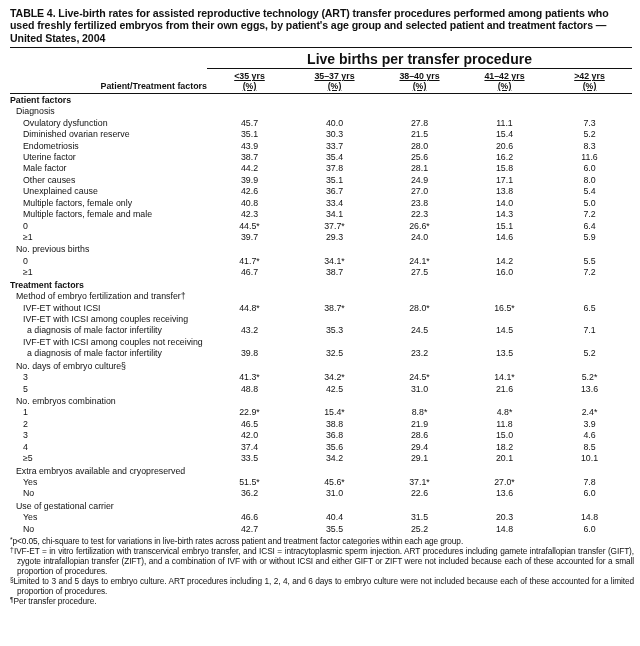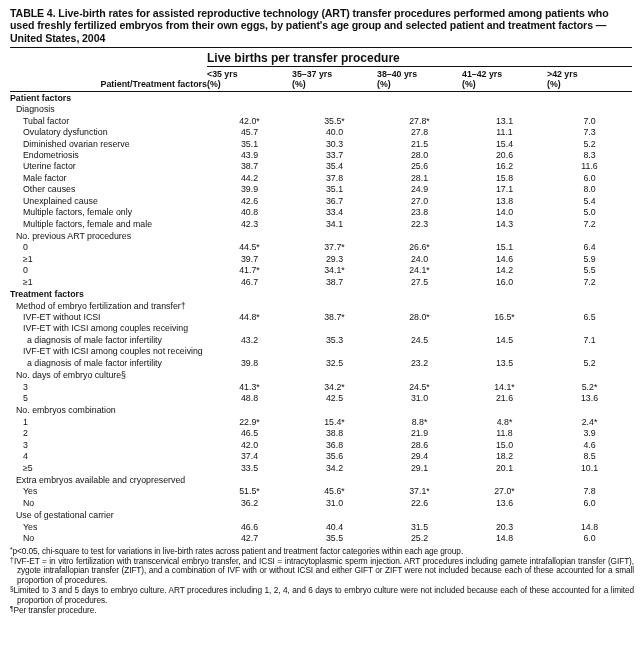--- a/index.html
+++ b/index.html
@@ -24,28 +24,28 @@
   table {
     width: 622px;
     border-collapse: collapse;
     table-layout: fixed;
   }
   col.c-stub { width: 197px; }
   col.c-val  { width: 85px; }
 
   thead th { font-weight: bold; font-size: 8.8px; vertical-align: bottom; }
   th.span-header {
-    text-align: left;
-    font-size: 12px;
+    text-align: center;
+    font-size: 14px;
     padding: 3px 0 1px 0;
     border-bottom: 1px solid #111;
   }
   tr.col-head-row th { border-bottom: 1.5px solid #111; padding-bottom: 2px; }
   tr.col-head-row th.stub { text-align: right; font-size: 8.9px; }
-  tr.col-head-row th.col { text-align: left; line-height: 10px; padding-top: 2px; }
+  tr.col-head-row th.col { text-align: center; line-height: 10px; padding-top: 2px; text-decoration: underline; }
 
   tbody td {
     font-size: 8.8px;
     height: 11.45px;
     line-height: 9.4px;
     vertical-align: bottom;
     padding: 0;
     white-space: nowrap;
   }
   td.val { text-align: center; }
@@ -140,28 +140,20 @@
         </tr>
         <tr class="group">
           <td class="label ind1">Diagnosis</td>
           <td class="val"></td>
           <td class="val"></td>
           <td class="val"></td>
           <td class="val"></td>
           <td class="val"></td>
         </tr>
         <tr class="data">
-          <td class="label ind2">Tubal factor</td>
-          <td class="val">42.0*</td>
-          <td class="val">35.5*</td>
-          <td class="val">27.8*</td>
-          <td class="val">13.1</td>
-          <td class="val">7.0</td>
-        </tr>
-        <tr class="data">
           <td class="label ind2">Ovulatory dysfunction</td>
           <td class="val">45.7</td>
           <td class="val">40.0</td>
           <td class="val">27.8</td>
           <td class="val">11.1</td>
           <td class="val">7.3</td>
         </tr>
         <tr class="data">
           <td class="label ind2">Diminished ovarian reserve</td>
           <td class="val">35.1</td>
@@ -219,43 +211,43 @@
           <td class="val">5.0</td>
         </tr>
         <tr class="data">
           <td class="label ind2">Multiple factors, female and male</td>
           <td class="val">42.3</td>
           <td class="val">34.1</td>
           <td class="val">22.3</td>
           <td class="val">14.3</td>
           <td class="val">7.2</td>
         </tr>
-        <tr class="group">
-          <td class="label ind1">No. previous ART procedures</td>
-          <td class="val"></td>
-          <td class="val"></td>
-          <td class="val"></td>
-          <td class="val"></td>
-          <td class="val"></td>
-        </tr>
         <tr class="data">
           <td class="label ind2">0</td>
           <td class="val">44.5*</td>
           <td class="val">37.7*</td>
           <td class="val">26.6*</td>
           <td class="val">15.1</td>
           <td class="val">6.4</td>
         </tr>
         <tr class="data">
           <td class="label ind2">≥1</td>
           <td class="val">39.7</td>
           <td class="val">29.3</td>
           <td class="val">24.0</td>
           <td class="val">14.6</td>
           <td class="val">5.9</td>
+        </tr>
+        <tr class="group">
+          <td class="label ind1">No. previous births</td>
+          <td class="val"></td>
+          <td class="val"></td>
+          <td class="val"></td>
+          <td class="val"></td>
+          <td class="val"></td>
         </tr>
         <tr class="data">
           <td class="label ind2">0</td>
           <td class="val">41.7*</td>
           <td class="val">34.1*</td>
           <td class="val">24.1*</td>
           <td class="val">14.2</td>
           <td class="val">5.5</td>
         </tr>
         <tr class="data">

